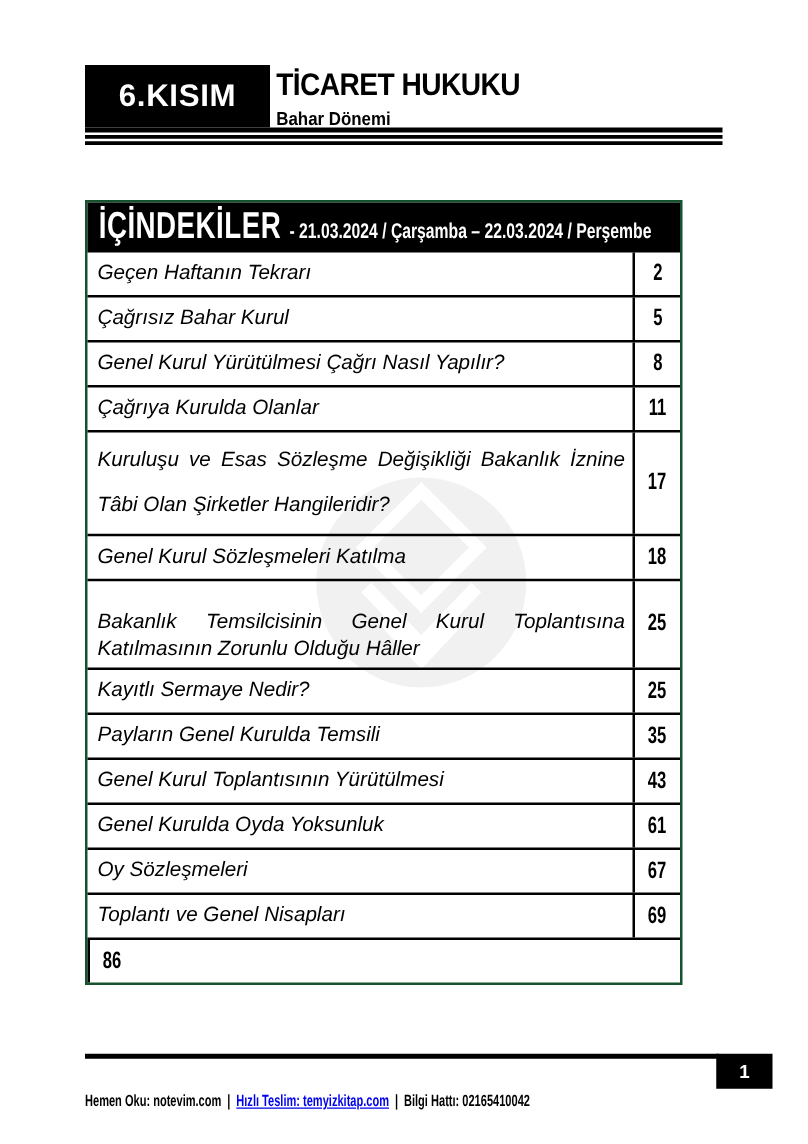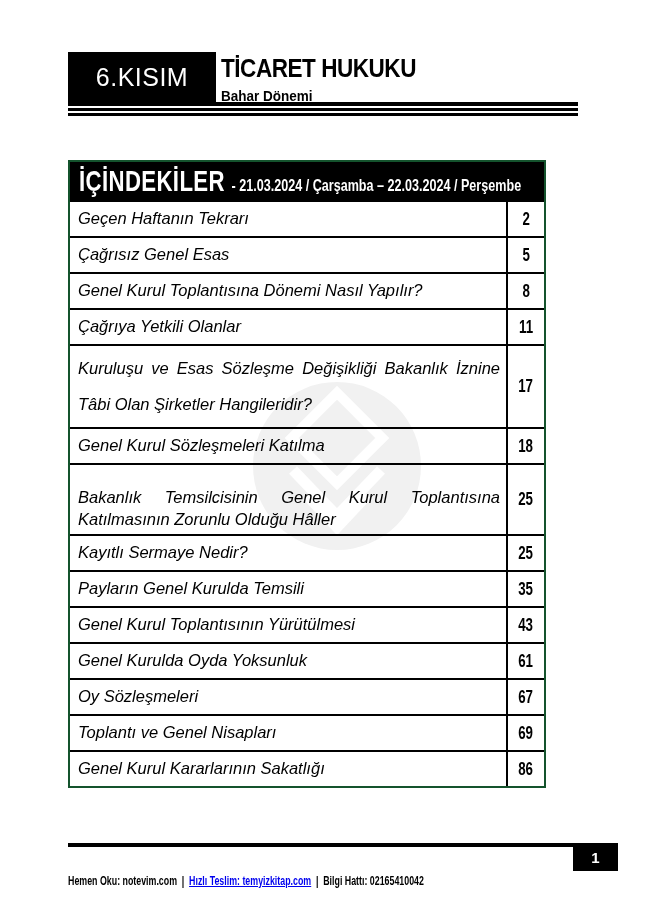--- a/index.html
+++ b/index.html
@@ -5,21 +5,21 @@
   html,body { margin:0; padding:0; background:#ffffff; }
   body {
     width:646px; height:915px; position:relative; overflow:hidden;
     font-family:"Liberation Sans", sans-serif; color:#000;
   }
 
   
   .kisim-box {
     position:absolute; left:68px; top:52px; width:148px; height:50px;
     background:#000; color:#fff; display:flex; align-items:center; justify-content:center;
-    font-weight:normal; font-size:25px; letter-spacing:0.5px;
+    font-weight:bold; font-size:25px; letter-spacing:0.5px;
   }
   .course-block { position:absolute; left:221px; top:56px; transform:scaleX(0.9); transform-origin:left top; white-space:nowrap; }
   .course-title { font-weight:bold; font-size:25px; letter-spacing:-0.5px; line-height:1.0; }
   .semester     { font-weight:bold; font-size:15px; margin-top:6px; }
 
   .header-rules { position:absolute; left:68px; top:102px; width:510px; }
   .header-rules .r1 { height:4px; background:#000; margin-bottom:2px; }
   .header-rules .r2 { height:3px; background:#000; margin-bottom:2px; }
   .header-rules .r3 { height:3px; background:#000; }
 
@@ -105,33 +105,33 @@
     </div>
   </div>
 
 <div class="toc-row">
       <div class="topic-cell">Geçen Haftanın Tekrarı</div>
       <div class="page-cell">
         <span class="page-num">2</span>
       </div>
     </div>
     <div class="toc-row">
-      <div class="topic-cell">Çağrısız Genel Esas</div>
+      <div class="topic-cell">Çağrısız Bahar Kurul</div>
       <div class="page-cell">
         <span class="page-num">5</span>
       </div>
     </div>
     <div class="toc-row">
-      <div class="topic-cell">Genel Kurul Toplantısına Dönemi Nasıl Yapılır?</div>
+      <div class="topic-cell">Genel Kurul Yürütülmesi Çağrı Nasıl Yapılır?</div>
       <div class="page-cell">
         <span class="page-num">8</span>
       </div>
     </div>
     <div class="toc-row">
-      <div class="topic-cell">Çağrıya Yetkili Olanlar</div>
+      <div class="topic-cell">Çağrıya Kurulda Olanlar</div>
       <div class="page-cell">
         <span class="page-num">11</span>
       </div>
     </div>
     <div class="toc-row loose">
       <div class="topic-cell">Kuruluşu ve Esas Sözleşme Değişikliği Bakanlık İznine Tâbi Olan Şirketler Hangileridir?</div>
       <div class="page-cell">
         <span class="page-num">17</span>
       </div>
     </div>
@@ -177,21 +177,20 @@
         <span class="page-num">67</span>
       </div>
     </div>
     <div class="toc-row">
       <div class="topic-cell">Toplantı ve Genel Nisapları</div>
       <div class="page-cell">
         <span class="page-num">69</span>
       </div>
     </div>
     <div class="toc-row">
-      <div class="topic-cell">Genel Kurul Kararlarının Sakatlığı</div>
       <div class="page-cell">
         <span class="page-num">86</span>
       </div>
     </div>
   </div>
 
 <div class="footer-rule"></div>
 <div class="page-badge">
   <span>1</span>
 </div>

